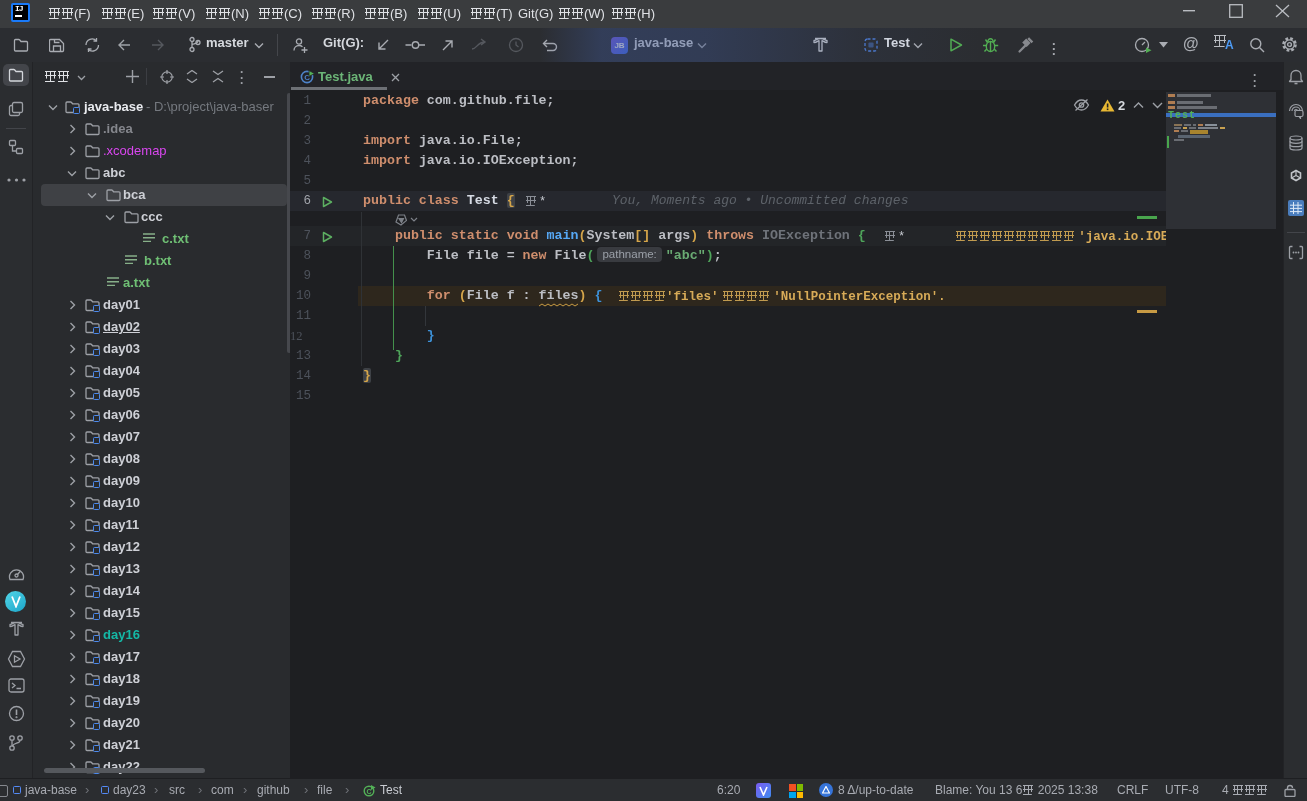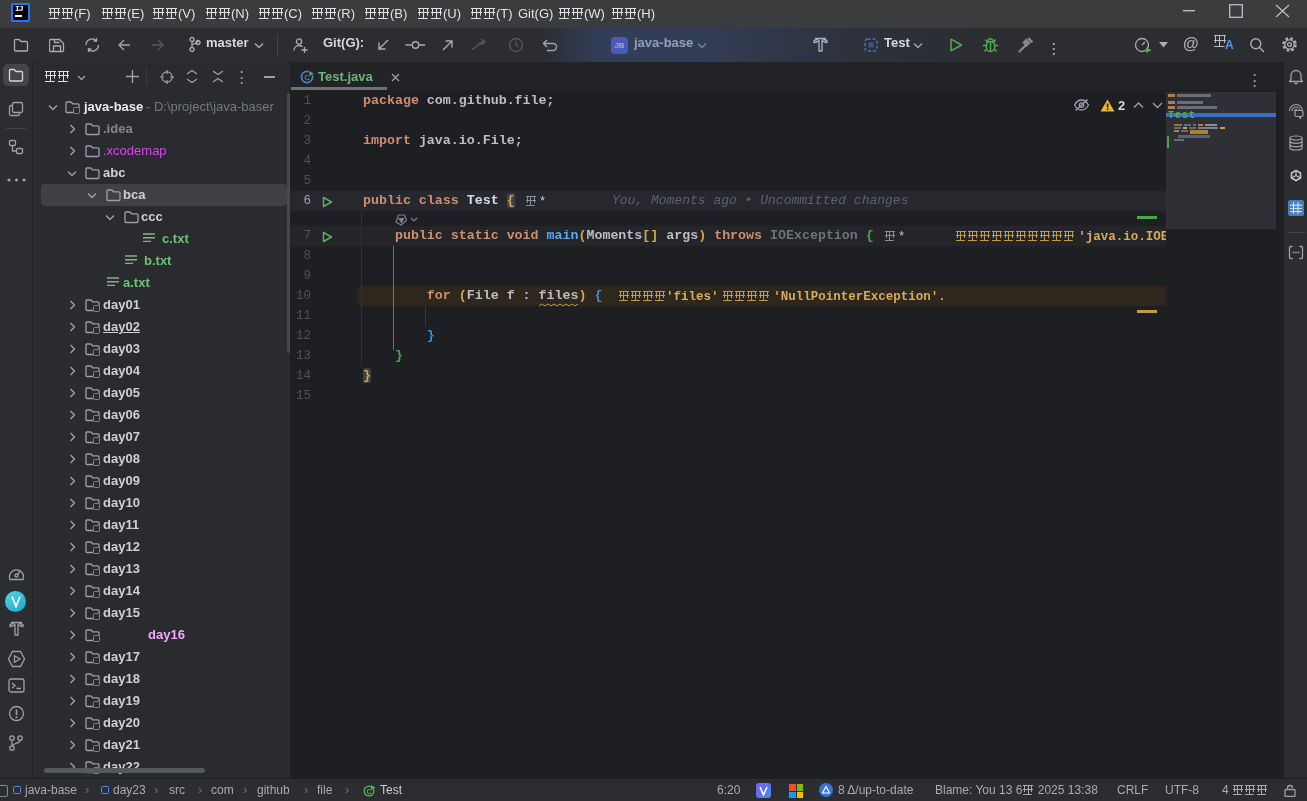--- a/index.html
+++ b/index.html
@@ -423,21 +423,21 @@
       </svg>
       <div class="abs" style="left:60px;top:551px;width:7px;height:7px;background:#292b2e;border:1.6px solid #4c8aee;border-radius:1.5px;box-sizing:border-box;"></div>
   <span class="abs" style="left:70px;top:543px;color:#ced0d6;font-weight:bold;font-size:13px;white-space:nowrap;">day15</span>
   <svg class="abs" style="left:36px;top:568px" width="7" height="10" fill="none" stroke="#9da0a6" stroke-width="1.4">
         <path d="M1.5 1l4 4-4 4"></path>
       </svg>
   <svg class="abs" style="left:52px;top:566px" width="15" height="14" fill="none" stroke="#9da0a6" stroke-width="1.3">
         <path d="M1 3.5v8a1 1 0 001 1h11a1 1 0 001-1V4.8a1 1 0 00-1-1H7.6L6.3 2.3a1 1 0 00-.7-.3H2a1 1 0 00-1 1z"></path>
       </svg>
       <div class="abs" style="left:60px;top:573px;width:7px;height:7px;background:#292b2e;border:1.6px solid #4c8aee;border-radius:1.5px;box-sizing:border-box;"></div>
-  <span class="abs" style="left:70px;top:565px;color:#f0abfc;font-weight:bold;font-size:13px;white-space:nowrap;margin-left:45px;">day16</span>
+  <span class="abs" style="left:70px;top:565px;color:#14b8a6;font-weight:bold;font-size:13px;white-space:nowrap;">day16</span>
   <svg class="abs" style="left:36px;top:590px" width="7" height="10" fill="none" stroke="#9da0a6" stroke-width="1.4">
         <path d="M1.5 1l4 4-4 4"></path>
       </svg>
   <svg class="abs" style="left:52px;top:588px" width="15" height="14" fill="none" stroke="#9da0a6" stroke-width="1.3">
         <path d="M1 3.5v8a1 1 0 001 1h11a1 1 0 001-1V4.8a1 1 0 00-1-1H7.6L6.3 2.3a1 1 0 00-.7-.3H2a1 1 0 00-1 1z"></path>
       </svg>
       <div class="abs" style="left:60px;top:595px;width:7px;height:7px;background:#292b2e;border:1.6px solid #4c8aee;border-radius:1.5px;box-sizing:border-box;"></div>
   <span class="abs" style="left:70px;top:587px;color:#ced0d6;font-weight:bold;font-size:13px;white-space:nowrap;">day17</span>
   <svg class="abs" style="left:36px;top:612px" width="7" height="10" fill="none" stroke="#9da0a6" stroke-width="1.4">
         <path d="M1.5 1l4 4-4 4"></path>
@@ -509,41 +509,43 @@
   <div class="abs" style="left:0;top:49px;width:21px;text-align:right;height:20px;line-height:20px;font-family:'Liberation Mono',monospace;font-size:12.5px;color:#4d525b;">2</div>
   <div class="abs" style="left:0;top:69px;width:21px;text-align:right;height:20px;line-height:20px;font-family:'Liberation Mono',monospace;font-size:12.5px;color:#4d525b;">3</div>
   <div class="abs" style="left:0;top:89px;width:21px;text-align:right;height:20px;line-height:20px;font-family:'Liberation Mono',monospace;font-size:12.5px;color:#4d525b;">4</div>
   <div class="abs" style="left:0;top:109px;width:21px;text-align:right;height:20px;line-height:20px;font-family:'Liberation Mono',monospace;font-size:12.5px;color:#4d525b;">5</div>
   <div class="abs" style="left:0;top:129px;width:21px;text-align:right;height:20px;line-height:20px;font-family:'Liberation Mono',monospace;font-size:12.5px;color:#a2a5ac;">6</div>
   <div class="abs" style="left:0;top:164px;width:21px;text-align:right;height:20px;line-height:20px;font-family:'Liberation Mono',monospace;font-size:12.5px;color:#4d525b;">7</div>
   <div class="abs" style="left:0;top:184px;width:21px;text-align:right;height:20px;line-height:20px;font-family:'Liberation Mono',monospace;font-size:12.5px;color:#4d525b;">8</div>
   <div class="abs" style="left:0;top:204px;width:21px;text-align:right;height:20px;line-height:20px;font-family:'Liberation Mono',monospace;font-size:12.5px;color:#4d525b;">9</div>
   <div class="abs" style="left:0;top:224px;width:21px;text-align:right;height:20px;line-height:20px;font-family:'Liberation Mono',monospace;font-size:12.5px;color:#4d525b;">10</div>
   <div class="abs" style="left:0;top:244px;width:21px;text-align:right;height:20px;line-height:20px;font-family:'Liberation Mono',monospace;font-size:12.5px;color:#4d525b;">11</div>
-  <div class="abs" style="left:0;top:264px;width:21px;text-align:right;height:20px;line-height:20px;font-family:Liberation Mono, monospace;font-size:12.5px;color:#4d525b;">12</div>
+  <div class="abs" style="left:0;top:264px;width:21px;height:20px;line-height:20px;font-family:Liberation Serif, serif;font-size:12.5px;color:#4d525b;">12</div>
   <div class="abs" style="left:0;top:284px;width:21px;text-align:right;height:20px;line-height:20px;font-family:'Liberation Mono',monospace;font-size:12.5px;color:#4d525b;">13</div>
   <div class="abs" style="left:0;top:304px;width:21px;text-align:right;height:20px;line-height:20px;font-family:'Liberation Mono',monospace;font-size:12.5px;color:#4d525b;">14</div>
   <div class="abs" style="left:0;top:324px;width:21px;text-align:right;height:20px;line-height:20px;font-family:'Liberation Mono',monospace;font-size:12.5px;color:#4d525b;">15</div>
   <svg class="abs" style="left:31px;top:134px" width="12" height="12" fill="none" stroke="#5caf61" stroke-width="1.5">
       <path d="M2.5 1.5v9L10.5 6z" stroke-linejoin="round"></path>
     </svg>
   <svg class="abs" style="left:31px;top:169px" width="12" height="12" fill="none" stroke="#5caf61" stroke-width="1.5">
       <path d="M2.5 1.5v9L10.5 6z" stroke-linejoin="round"></path>
     </svg>
   <svg class="abs" style="left:105px;top:152px" width="12" height="12" fill="none" stroke="#7d8188" stroke-width="1.2">
       <path d="M3.5 1h6l2 5.5-5.5 4.5L1 8z"></path>
       <path d="M4 4.5l4.5 0-2 4z" fill="#7d8188"></path>
     </svg>
   <svg class="abs" style="left:120px;top:155px" width="8" height="6" fill="none" stroke="#7d8188" stroke-width="1.2">
       <path d="M1 1l3 3 3-3"></path>
     </svg>
   <div class="codeline" style="top:29px;"><span class="kw">package</span> <span class="tx">com.github.file;</span></div>
   <div class="codeline" style="top:69px;"><span class="kw">import</span> <span class="tx">java.io.File;</span></div>
+  <div class="codeline" style="top:89px;"><span class="kw">import</span> <span class="tx">java.io.IOException;</span></div>
   <div class="codeline" style="top:129px;"><span class="kw">public class</span> <span style="color:#d5dae3;">Test</span> <span class="py" style="background:#3e4146;border-radius:2px;">{</span></div>
-  <div class="codeline" style="top:164px;">    <span class="kw">public static void</span> <span class="bl">main</span><span class="py">(</span><span class="tx">Moments</span><span class="py">[]</span> <span class="tx">args</span><span class="py">)</span> <span class="kw">throws</span> <span class="gy">IOException</span> <span class="pg">{</span></div>
+  <div class="codeline" style="top:164px;">    <span class="kw">public static void</span> <span class="bl">main</span><span class="py">(</span><span class="tx">System</span><span class="py">[]</span> <span class="tx">args</span><span class="py">)</span> <span class="kw">throws</span> <span class="gy">IOException</span> <span class="pg">{</span></div>
+  <div class="codeline" style="top:184px;">        <span class="tx">File file = </span><span class="kw">new</span><span class="tx"> File</span><span class="pg">(</span><span class="inlay">pathname:</span><span class="st">"abc"</span><span class="pg">)</span><span class="tx">;</span></div>
   <div class="codeline" style="top:224px;">        <span class="kw">for</span> <span class="py">(</span><span class="tx">File f : files</span><span class="py">)</span> <span class="pb">{</span></div>
   <div class="codeline" style="top:264px;">        <span class="pb">}</span></div>
   <div class="codeline" style="top:284px;">    <span class="pg">}</span></div>
   <div class="codeline" style="top:304px;"><span class="py" style="background:#3e4146;border-radius:2px;">}</span></div>
   <svg class="abs" style="left:249px;top:241px" width="42" height="4">
       <path d="M0 3 l3 -2 3 2 3 -2 3 2 3 -2 3 2 3 -2 3 2 3 -2 3 2 3 -2 3 2 3 -2" fill="none" stroke="#c79a44" stroke-width="1"></path>
     </svg>
   <span class="abs" style="left:235px;top:132px;color:#8a8e96;font-size:12px;--g:#8a8e96;"><span class="cj s"></span> <span style="color:#c8ccd2">*</span></span>
   <span class="abs" style="left:594px;top:167px;color:#8a8e96;font-size:12px;--g:#8a8e96;"><span class="cj s"></span> <span style="color:#c8ccd2">*</span></span>
   <span class="abs mono" style="left:322px;top:129px;height:20px;line-height:20px;font-style:italic;font-size:13px;color:#5d6269;white-space:pre;">You, Moments ago • Uncommitted changes</span>

